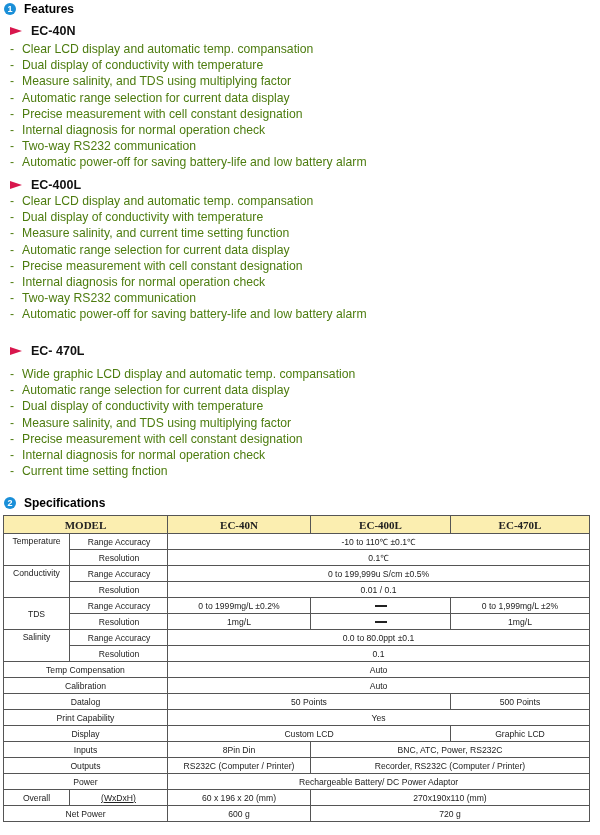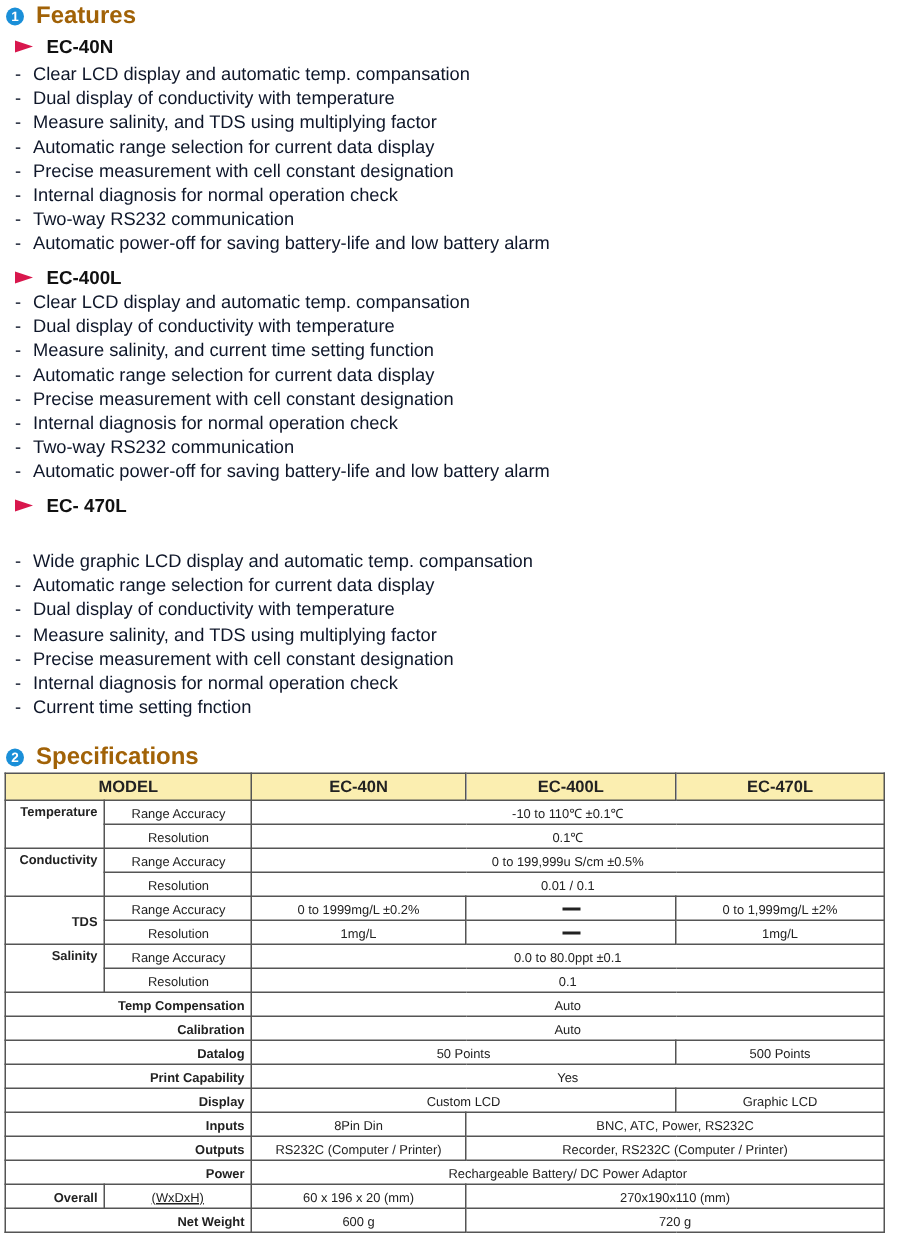--- a/index.html
+++ b/index.html
@@ -1,29 +1,29 @@
 <!DOCTYPE html>
 <html><head>
 <meta charset="utf-8">
 <style>
   html,body{margin:0;padding:0;background:#fff;}
   body{width:600px;height:835px;position:relative;overflow:hidden;font-family:"Liberation Sans",sans-serif;color:#222;}
   .sec-head{position:absolute;left:4px;display:flex;align-items:center;gap:8px;}
   .num-icon{width:12px;height:12px;border-radius:50%;background:#1a8fd8;color:#fff;font-size:9px;font-weight:bold;display:flex;align-items:center;justify-content:center;line-height:1;}
-  .sec-title{color:#a16207;font-weight:bold;font-size:16px;}
+  .sec-title{color:#000000;font-weight:bold;font-size:12px;}
   .model-head{position:absolute;left:10px;display:flex;align-items:center;gap:9px;}
   .flag-icon{width:0;height:0;border-top:4px solid transparent;border-bottom:4px solid transparent;border-left:12px solid #d8174d;}
   .model-name{font-weight:bold;font-size:12.5px;color:#111;}
   ul.feat{position:absolute;left:6px;margin:0;padding:0;list-style:none;}
-  ul.feat li{font-size:12.2px;line-height:16.2px;height:16.2px;white-space:nowrap;color:#0f172a;}
+  ul.feat li{font-size:12.2px;line-height:16.2px;height:16.2px;white-space:nowrap;color:#4d7c0f;}
   ul.feat li .dash{display:inline-block;width:16px;padding-left:4px;box-sizing:border-box;}
   table.spec{position:absolute;left:3px;top:515px;width:586px;border-collapse:collapse;font-size:8.6px;table-layout:fixed;}
   table.spec td,table.spec th{border:1px solid #555;height:15px;padding:0 4px;text-align:center;white-space:nowrap;overflow:hidden;}
-  table.spec th{background:#fbeeb0;font-size:11px;font-weight:bold;height:17px;}
-  table.spec td.cat{text-align:right;font-weight:bold;vertical-align:top;padding-top:2px;}
+  table.spec th{background:#fbeeb0;font-size:11px;font-weight:bold;height:17px;font-family:Liberation Serif, serif;}
+  table.spec td.cat{text-align:center;font-weight:normal;vertical-align:top;padding-top:2px;}
   table.spec td.cat.mid{vertical-align:middle;padding-top:0;}
   table.spec td.sub{text-align:center;padding-left:5px;}
   table.spec td.note{text-align:center;font-weight:normal;text-decoration:underline;}
   .dash-mark{display:inline-block;width:12px;height:2px;background:#222;vertical-align:middle;}
 </style>
 </head>
 <body>
 
 <div class="sec-head" style="top:2px;">
   <span class="num-icon">1</span>
@@ -53,21 +53,21 @@
   <li><span class="dash">-</span><span>Clear LCD display and automatic temp. compansation</span></li>
   <li><span class="dash">-</span><span>Dual display of conductivity with temperature</span></li>
   <li><span class="dash">-</span><span>Measure salinity, and current time setting function</span></li>
   <li><span class="dash">-</span><span>Automatic range selection for current data display</span></li>
   <li><span class="dash">-</span><span>Precise measurement with cell constant designation</span></li>
   <li><span class="dash">-</span><span>Internal diagnosis for normal operation check</span></li>
   <li><span class="dash">-</span><span>Two-way RS232 communication</span></li>
   <li><span class="dash">-</span><span>Automatic power-off for saving battery-life and low battery alarm</span></li>
 </ul>
 
-<div class="model-head" style="top:330px;">
+<div class="model-head" style="top:344px;">
   <span class="flag-icon"></span>
   <span class="model-name">EC- 470L</span>
 </div>
 <ul class="feat" style="top:366px;">
   <li><span class="dash">-</span><span>Wide graphic LCD display and automatic temp. compansation</span></li>
   <li><span class="dash">-</span><span>Automatic range selection for current data display</span></li>
   <li><span class="dash">-</span><span>Dual display of conductivity with temperature</span></li>
   <li><span class="dash">-</span><span>Measure salinity, and TDS using multiplying factor</span></li>
   <li><span class="dash">-</span><span>Precise measurement with cell constant designation</span></li>
   <li><span class="dash">-</span><span>Internal diagnosis for normal operation check</span></li>
@@ -184,18 +184,18 @@
   </tr>
 
   <tr>
     <td class="cat mid">Overall</td>
     <td class="note">(WxDxH)</td>
     <td>60 x 196 x 20 (mm)</td>
     <td colspan="2">270x190x110 (mm)</td>
   </tr>
 
   <tr>
-    <td class="cat mid" colspan="2">Net Weight</td>
+    <td class="cat mid" colspan="2">Net Power</td>
     <td>600 g</td>
     <td colspan="2">720 g</td>
   </tr>
 </tbody>
   </table>
 
 </body></html>

